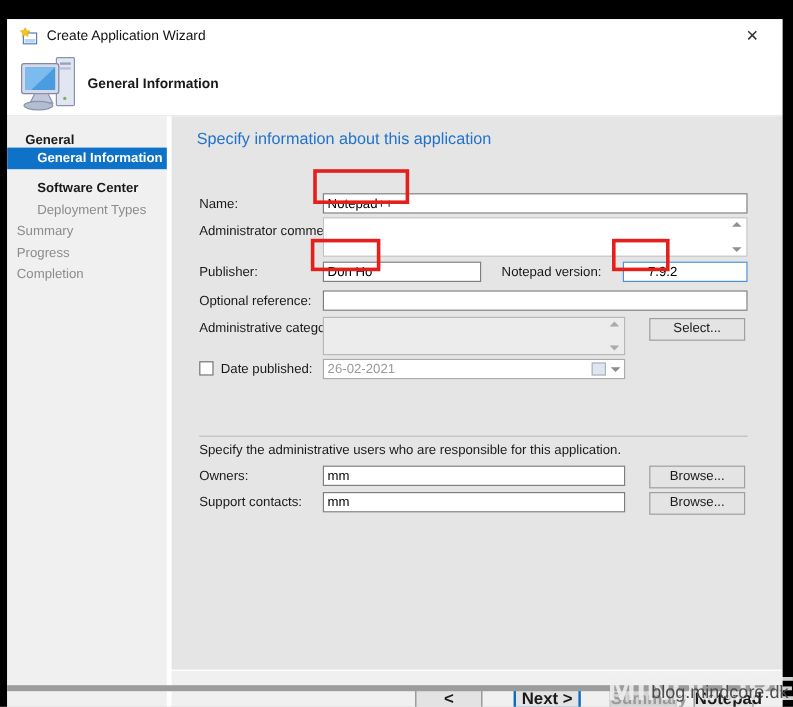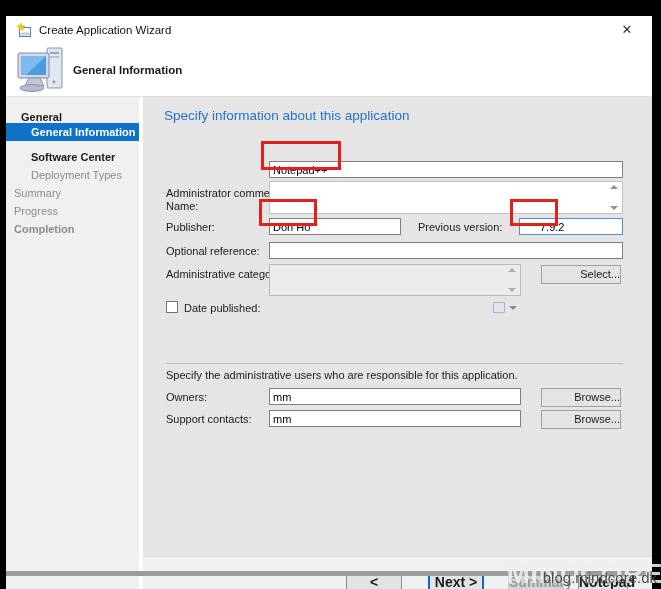--- a/index.html
+++ b/index.html
@@ -64,21 +64,21 @@
     position:absolute; border:1px solid #c2c2c2; background:#fff;
   }
   .tarea.disabled { background:#ececec; border-color:#b8b8b8; }
   .scroll-carets { position:absolute; right:3px; top:3px; bottom:3px; width:10px;
     display:flex; flex-direction:column; justify-content:space-between; align-items:center; }
   .caret-up, .caret-dn { width:0; height:0; border-left:4px solid transparent; border-right:4px solid transparent; }
   .caret-up { border-bottom:4px solid #909090; }
   .caret-dn { border-top:4px solid #909090; }
   .win-btn {
     position:absolute; height:19px; background:#e4e4e4; border:1px solid #9f9f9f;
-    font-size:11px; font-family:"Liberation Sans",sans-serif; color:#1a1a1a; text-align:right; cursor:default;
+    font-size:11px; font-family:"Liberation Sans",sans-serif; color:#1a1a1a; text-align:center; cursor:default;
     line-height:17px;
   }
   .checkbox {
     position:absolute; width:12px; height:12px; background:#fff; border:1px solid #707070;
   }
   .date-input { color:#9a9a9a; border-color:#ababab; }
   .cal-box { position:absolute; width:12px; height:11px; background:#dfe6ef; border:1px solid #aab4c2; }
   .dd-caret { position:absolute; width:0; height:0; border-left:4px solid transparent; border-right:4px solid transparent; border-top:4px solid #8a8a8a; }
   .separator { position:absolute; height:1px; background:#bdbdbd; }
   .note { position:absolute; font-size:11px; color:#1a1a1a; }
@@ -145,59 +145,60 @@
 
     <div class="sidebar">
       <div class="side-item si-bold" style="left:15px; top:11px;">General</div>
       <div class="side-item si-selected" style="top:26px;">
           <span>General Information</span>
         </div>
       <div class="side-item si-bold" style="left:25px; top:51px;">Software Center</div>
       <div class="side-item si-dim" style="left:25px; top:69px;">Deployment Types</div>
       <div class="side-item si-dim" style="left:8px; top:87px;">Summary</div>
       <div class="side-item si-dim" style="left:8px; top:105px;">Progress</div>
-      <div class="side-item si-dim" style="left:8px; top:123px;font-weight:bold;">Completion</div>
+      <div class="side-item si-dim" style="left:8px; top:123px;">Completion</div>
     </div>
     <div class="v-divider"></div>
 
     <div class="right-col">
 
       <div class="main">
         <div class="heading">Specify information about this application</div>
 
-        <div class="flabel" style="left:23px; top:67px;margin-top:36px;">Name:</div>
+        <div class="flabel" style="left:23px; top:67px;">Name:</div>
         <input class="tinput" style="left: 126px; top: 64px; width: 354px;" readonly="" value="Notepad++">
 
         <div class="flabel" style="left:23px; top:90px;">Administrator comments:</div>
         <div class="tarea" style="left:126px; top:84px; width:354px; height:33px;">
           <div class="scroll-carets">
             <div class="caret-up"></div>
             <div class="caret-dn"></div>
           </div>
         </div>
 
         <div class="flabel" style="left:23px; top:124px;">Publisher:</div>
         <input class="tinput" style="left: 126px; top: 121px; width: 132px;" readonly="" value="Don Ho">
-        <div class="flabel" style="left:275px; top:124px;">Previous version:</div>
+        <div class="flabel" style="left:275px; top:124px;">Notepad version:</div>
         <input class="tinput" style="left: 376px; top: 121px; width: 104px; border-color: rgb(74, 144, 217); padding-left: 20px;" readonly="" value="7.9.2">
 
         <div class="flabel" style="left:23px; top:148px;">Optional reference:</div>
         <input class="tinput" style="left: 126px; top: 145px; width: 354px;" readonly="" value="">
 
         <div class="flabel" style="left:23px; top:171px;">Administrative categories:</div>
         <div class="tarea disabled" style="left:126px; top:167px; width:252px; height:32px;">
           <div class="scroll-carets">
             <div class="caret-up" style="border-bottom-color:#aaa;"></div>
             <div class="caret-dn" style="border-top-color:#aaa;"></div>
           </div>
         </div>
         <button class="win-btn" style="left:398px; top:168px; width:80px;">Select...</button>
 
         <span class="checkbox" style="left:23px; top:204px;"></span>
         <div class="flabel" style="left:41px; top:205px;">Date published:</div>
+        <input class="tinput date-input" style="left: 126px; top: 202px; width: 252px;" readonly="" value="26-02-2021">
         <span class="cal-box" style="left:350px; top:205px;"></span>
         <span class="dd-caret" style="left:366px; top:209px;"></span>
 
         <div class="separator" style="left:23px; top:266px; width:457px;"></div>
         <div class="note" style="left:23px; top:272px;">Specify the administrative users who are responsible for this application.</div>
 
         <div class="flabel" style="left:23px; top:294px;">Owners:</div>
         <input class="tinput" style="left: 126px; top: 291px; width: 252px;" readonly="" value="mm">
         <button class="win-btn" style="left:398px; top:291px; width:80px;">Browse...</button>
 

